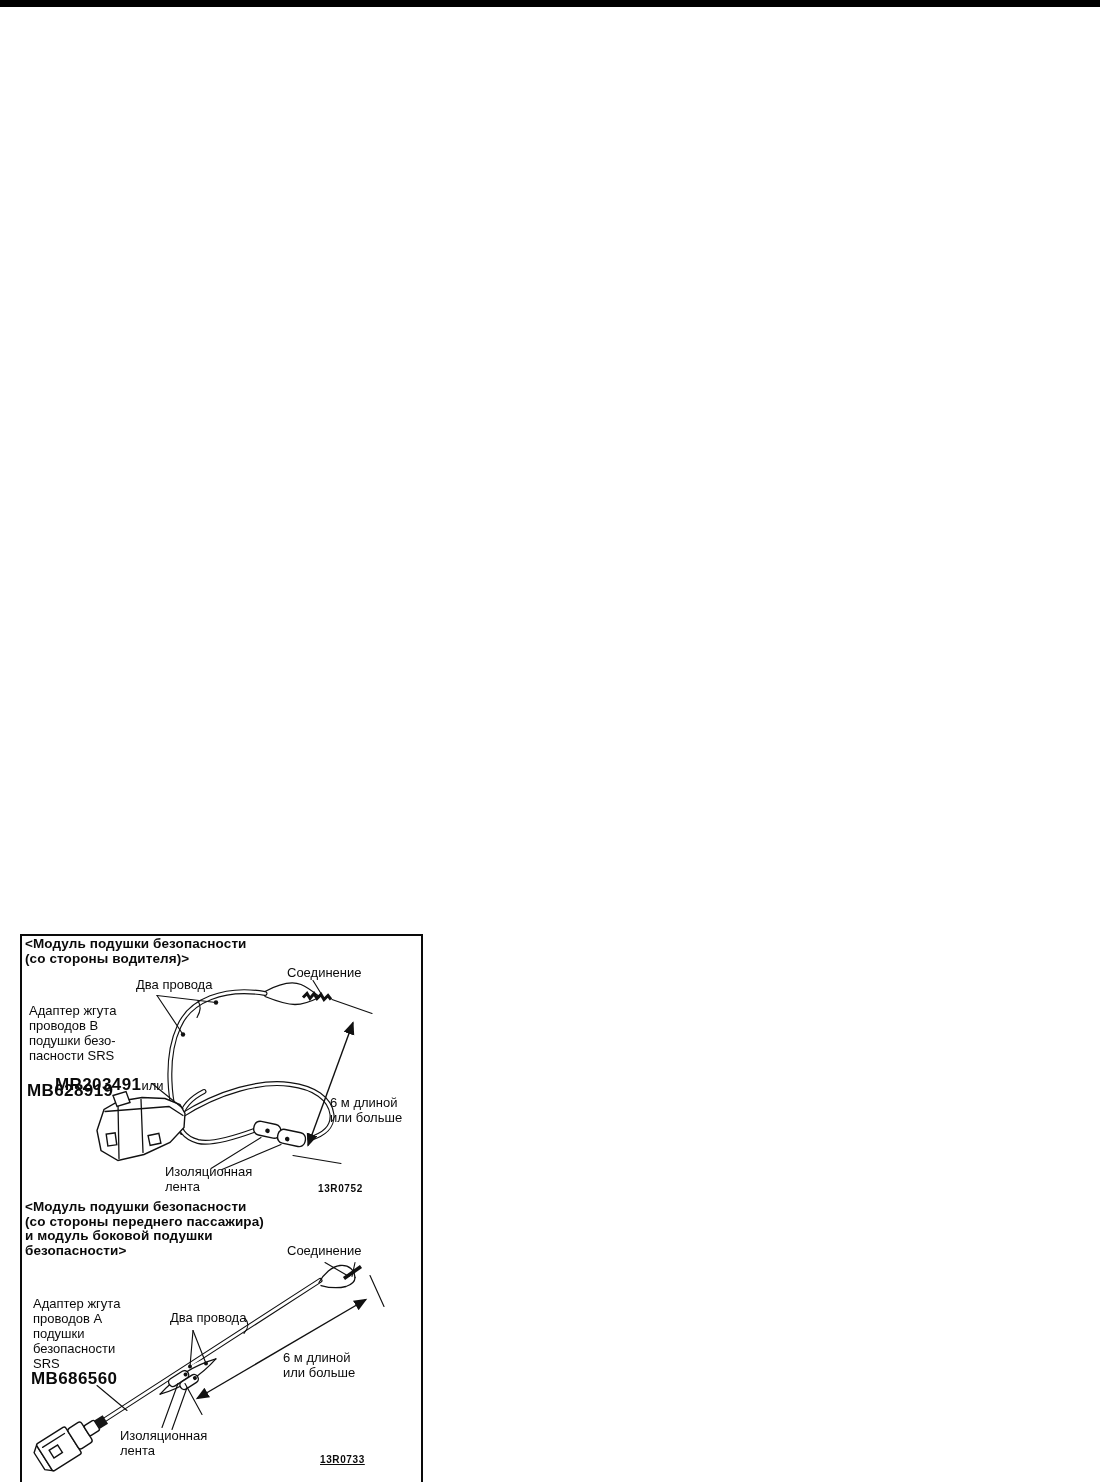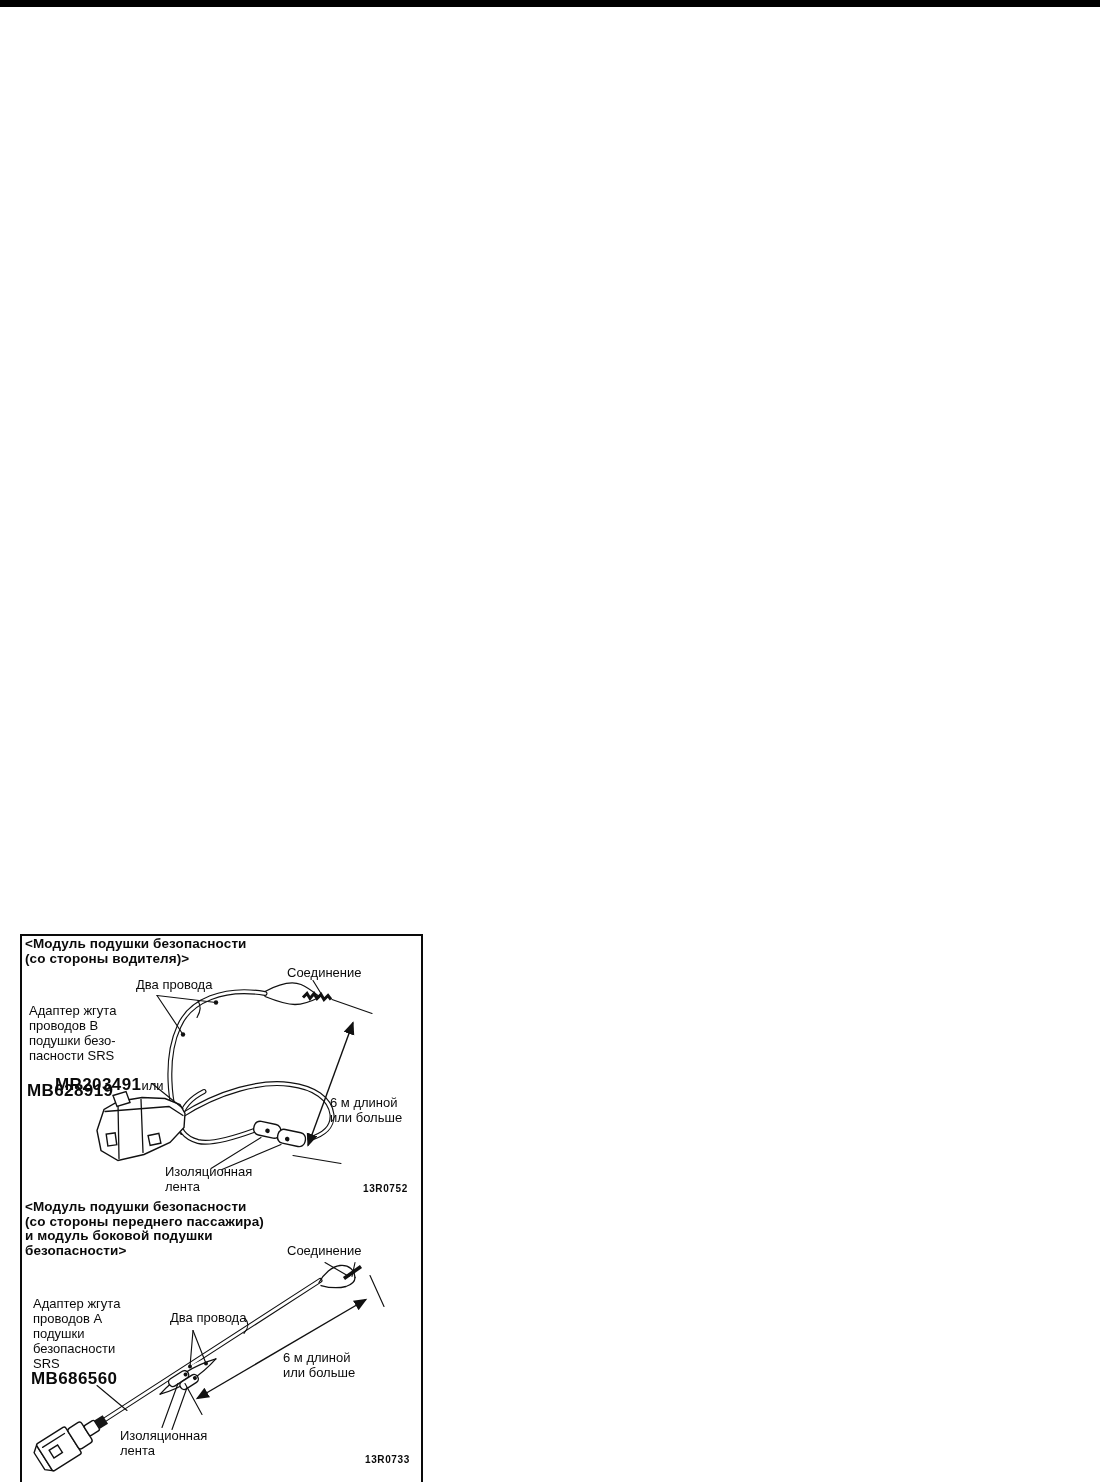--- a/index.html
+++ b/index.html
@@ -6,21 +6,21 @@
   .page{position:relative;width:1100px;height:1482px;background:#ffffff;overflow:hidden;
         font-family:"Liberation Sans",sans-serif;color:#0a0a0a;}
   .top-rule{position:absolute;left:0;top:0;width:1100px;height:7px;background:#000;}
   .figure-box{position:absolute;left:20px;top:934px;width:399px;height:557px;
               border:2px solid #0a0a0a;background:#fff;}
   .art{position:absolute;left:0;top:0;width:399px;height:557px;}
   .lbl{position:absolute;white-space:pre-line;line-height:15px;font-size:13px;color:#0a0a0a;}
   .title{font-weight:bold;font-size:13.5px;line-height:14.5px;letter-spacing:.1px;}
   .pn{font-weight:bold;font-size:17px;line-height:20px;letter-spacing:.4px;}
   .pn-suffix{font-weight:normal;font-size:13px;letter-spacing:0;}
-  .code{font-weight:bold;font-size:10px;letter-spacing:.6px;line-height:11px;margin-left:45px;}
+  .code{font-weight:bold;font-size:10px;letter-spacing:.6px;line-height:11px;}
   .docnum{font-weight:bold;font-size:12.5px;letter-spacing:1.2px;line-height:13px;margin-top:24px;}
   svg .ln{stroke:#111;stroke-width:1.3;fill:none;stroke-linecap:round;}
   svg .thin{stroke:#111;stroke-width:1.15;fill:none;stroke-linecap:round;}
   svg .cableO{stroke:#111;stroke-width:5;fill:none;stroke-linecap:round;}
   svg .cableI{stroke:#fff;stroke-width:2.7;fill:none;stroke-linecap:round;}
   svg .dim{stroke:#111;stroke-width:1.4;fill:none;}
   svg .part{fill:#fff;stroke:#111;stroke-width:1.4;}
   svg .dot{fill:#111;stroke:none;}
 </style>
 </head>
@@ -175,16 +175,16 @@
 проводов А
 подушки
 безопасности
 SRS</div>
     <div class="lbl pn" style="left:9px;top:433px;text-align:center;">MB686560</div>
     <div class="lbl" style="left:148px;top:374px;">Два провода</div>
     <div class="lbl" style="left:261px;top:414px;">6 м длиной
 или больше</div>
     <div class="lbl" style="left:98px;top:492px;">Изоляционная
 лента</div>
-    <div class="lbl code" style="left:298px;top:518px;">13R0733</div>
+    <div class="lbl code" style="left:298px;top:518px;text-decoration:underline;">13R0733</div>
     <div class="lbl docnum" style="left:289px;top:532px;">00003962</div>
   </div>
 </div>
 
 </body></html>

